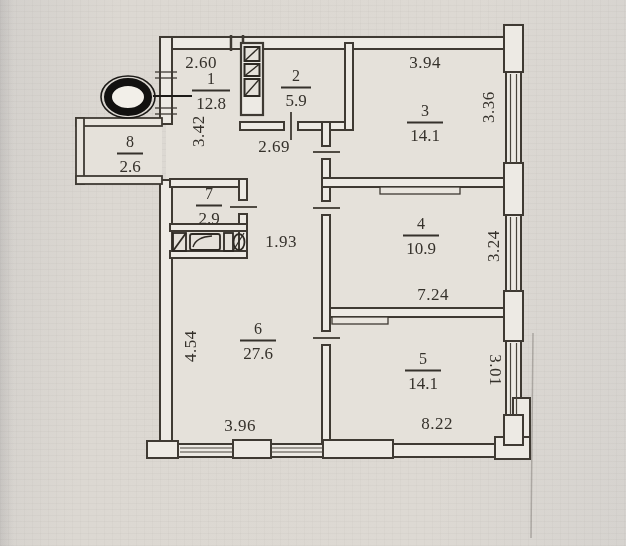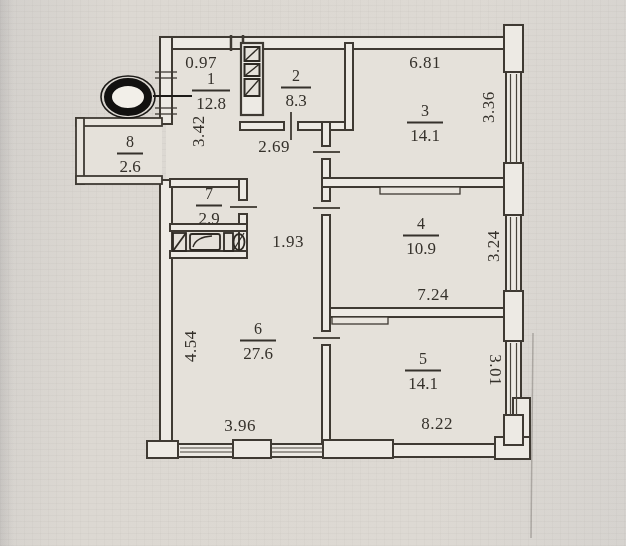--- a/index.html
+++ b/index.html
@@ -178,21 +178,21 @@
   </svg>
 
   <div class="room" style="left:211px;top:91px">
     <span class="num">1</span>
     <span class="bar" style="width:38px"></span>
     <span class="area">12.8</span>
   </div>
   <div class="room" style="left:296px;top:88px">
     <span class="num">2</span>
     <span class="bar" style="width:30px"></span>
-    <span class="area">8.3</span>
+    <span class="area">5.9</span>
   </div>
   <div class="room" style="left:425px;top:123px">
     <span class="num">3</span>
     <span class="bar" style="width:36px"></span>
     <span class="area">14.1</span>
   </div>
   <div class="room" style="left:421px;top:236px">
     <span class="num">4</span>
     <span class="bar" style="width:36px"></span>
     <span class="area">10.9</span>
@@ -211,26 +211,26 @@
     <span class="num">7</span>
     <span class="bar" style="width:26px"></span>
     <span class="area">2.9</span>
   </div>
   <div class="room" style="left:130px;top:154px">
     <span class="num">8</span>
     <span class="bar" style="width:26px"></span>
     <span class="area">2.6</span>
   </div>
 
-  <div class="dim" style="left:201px;top:63px">0.97</div>
+  <div class="dim" style="left:201px;top:63px">2.60</div>
   <div class="dim v" style="left:199px;top:131px">3.42</div>
   <div class="dim" style="left:274px;top:147px">2.69</div>
-  <div class="dim" style="left:425px;top:63px">6.81</div>
+  <div class="dim" style="left:425px;top:63px">3.94</div>
   <div class="dim v" style="left:489px;top:107px">3.36</div>
-  <div class="dim" style="left:288px;top:242px">1.93</div>
+  <div class="dim" style="left:281px;top:242px">1.93</div>
   <div class="dim v" style="left:494px;top:246px">3.24</div>
   <div class="dim" style="left:433px;top:295px">7.24</div>
   <div class="dim v" style="left:191px;top:346px">4.54</div>
   <div class="dim" style="left:240px;top:426px">3.96</div>
   <div class="dim vf" style="left:495px;top:370px">3.01</div>
   <div class="dim" style="left:437px;top:424px">8.22</div>
 
 </div>
 
 </body></html>

